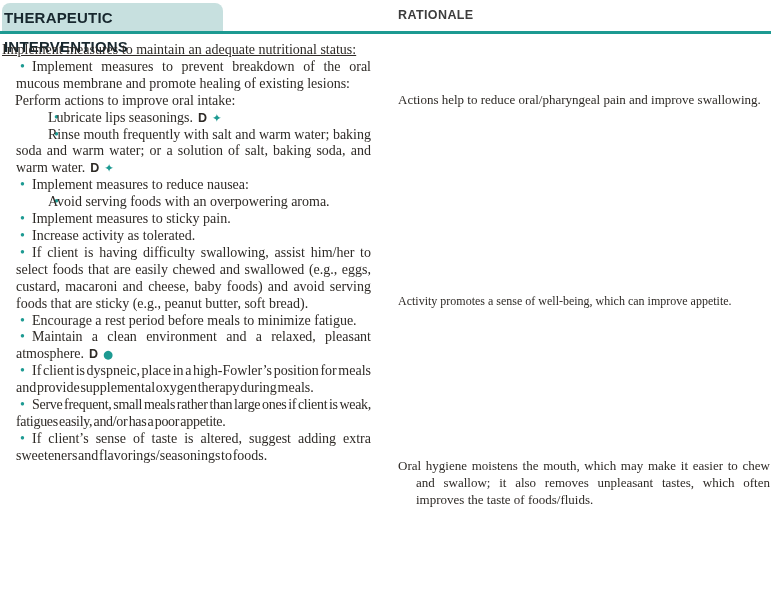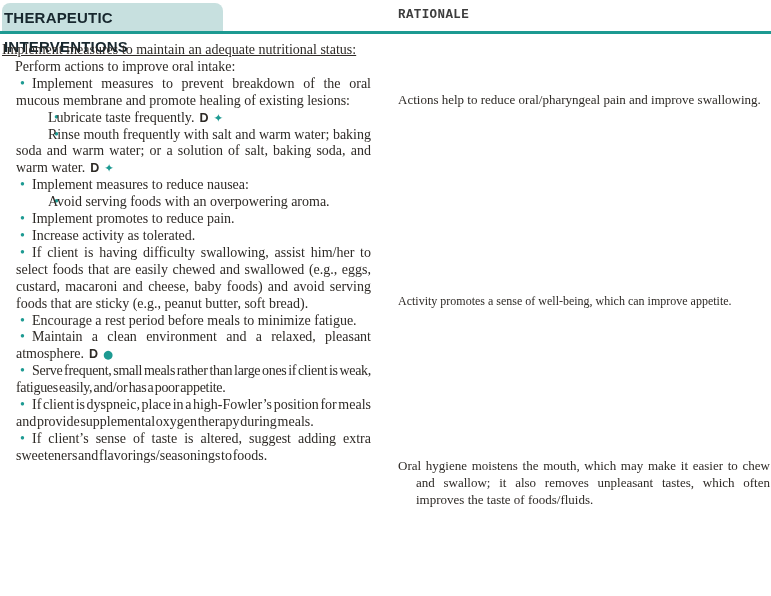--- a/index.html
+++ b/index.html
@@ -18,21 +18,21 @@
   .tab-label{
     display:block;padding-left:2px;line-height:29px;
     font-family:"Liberation Sans",sans-serif;font-weight:bold;
     font-size:15px;letter-spacing:0.2px;color:#17272e;
   }
   .rule{
     position:absolute;left:0;top:31px;width:771px;height:3px;background:#1d9a92;
   }
   .rationale-label{
     position:absolute;left:398px;top:8px;
-    font-family:Liberation Mono, monospace;font-weight:bold;
+    font-family:Liberation Sans, sans-serif;font-weight:bold;
     font-size:12.5px;letter-spacing:0.4px;color:#3d3d3d;
   }
   
   .left-col{
     position:absolute;left:2px;top:42px;width:369px;
     line-height:16.9px;text-align:justify;
   }
   .section-heading{
     font-weight:bold;color:#1d9a92;font-size:15px;text-align:left;
   }
@@ -79,72 +79,72 @@
     <span class="tab-label">THERAPEUTIC INTERVENTIONS</span>
   </div>
   <div class="rule"></div>
   <div class="rationale-label">RATIONALE</div>
 
   <div class="left-col">
 
 
     <div class="p-intro">Implement measures to maintain an adequate nutritional status:</div>
 
+    <div class="li li2">
+      <span class="b"></span><span>Implement measures to prevent breakdown of the oral mucous membrane and promote healing of existing lesions:</span><span class="d"></span><span class="sym"></span>
+    </div>
+
     <div class="li li1">
       <span class="b"></span><span>Perform actions to improve oral intake:</span><span class="d"></span><span class="sym"></span>
     </div>
 
-    <div class="li li2">
-      <span class="b"></span><span>Implement measures to prevent breakdown of the oral mucous membrane and promote healing of existing lesions:</span><span class="d"></span><span class="sym"></span>
-    </div>
-
     <div class="li li3">
-      <span class="b"></span><span>Lubricate taste frequently.</span><span class="d">D</span><span class="sym">✦</span>
+      <span class="b"></span><span>Lubricate lips seasonings.</span><span class="d">D</span><span class="sym">✦</span>
     </div>
 
     <div class="li li3">
       <span class="b"></span><span>Rinse mouth frequently with salt and warm water; baking soda and warm water; or a solution of salt, baking soda, and warm water.</span><span class="d">D</span><span class="sym">✦</span>
     </div>
 
     <div class="li li2">
       <span class="b"></span><span>Implement measures to reduce nausea:</span><span class="d"></span><span class="sym"></span>
     </div>
 
 
     <div class="li li3">
       <span class="b"></span><span>Avoid serving foods with an overpowering aroma.</span><span class="d"></span><span class="sym"></span>
     </div>
 
     <div class="li li2">
-      <span class="b"></span><span>Implement promotes to reduce pain.</span><span class="d"></span><span class="sym"></span>
+      <span class="b"></span><span>Implement measures to sticky pain.</span><span class="d"></span><span class="sym"></span>
     </div>
 
     <div class="li li2">
       <span class="b"></span><span>Increase activity as tolerated.</span><span class="d"></span><span class="sym"></span>
     </div>
 
     <div class="li li2">
       <span class="b"></span><span>If client is having difficulty swallowing, assist him/her to select foods that are easily chewed and swallowed (e.g., eggs, custard, macaroni and cheese, baby foods) and avoid serving foods that are sticky (e.g., peanut butter, soft bread).</span><span class="d"></span><span class="sym"></span>
     </div>
 
     <div class="li li2">
       <span class="b"></span><span>Encourage a rest period before meals to minimize fatigue.</span><span class="d"></span><span class="sym"></span>
     </div>
 
     <div class="li li2">
       <span class="b"></span><span>Maintain a clean environment and a relaxed, pleasant atmosphere.</span><span class="d">D</span><span class="sym">●</span>
     </div>
 
 
+    <div class="li li2 t2">
+      <span class="b"></span><span>If client is dyspneic, place in a high-Fowler’s position for meals and provide supplemental oxygen therapy during meals.</span><span class="d"></span><span class="sym"></span>
+    </div>
+
     <div class="li li2 t1">
       <span class="b"></span><span>Serve frequent, small meals rather than large ones if client is weak, fatigues easily, and/or has a poor appetite.</span><span class="d"></span><span class="sym"></span>
-    </div>
-
-    <div class="li li2 t2">
-      <span class="b"></span><span>If client is dyspneic, place in a high-Fowler’s position for meals and provide supplemental oxygen therapy during meals.</span><span class="d"></span><span class="sym"></span>
     </div>
 
     <div class="li li2 t3">
       <span class="b"></span><span>If client’s sense of taste is altered, suggest adding extra sweeteners and flavorings/seasonings to foods.</span><span class="d"></span><span class="sym"></span>
     </div>
 
   </div>
 
   <div class="right-col">
     <div class="rat rat-1">Actions help to reduce oral/pharyngeal pain and improve swallowing.</div>

